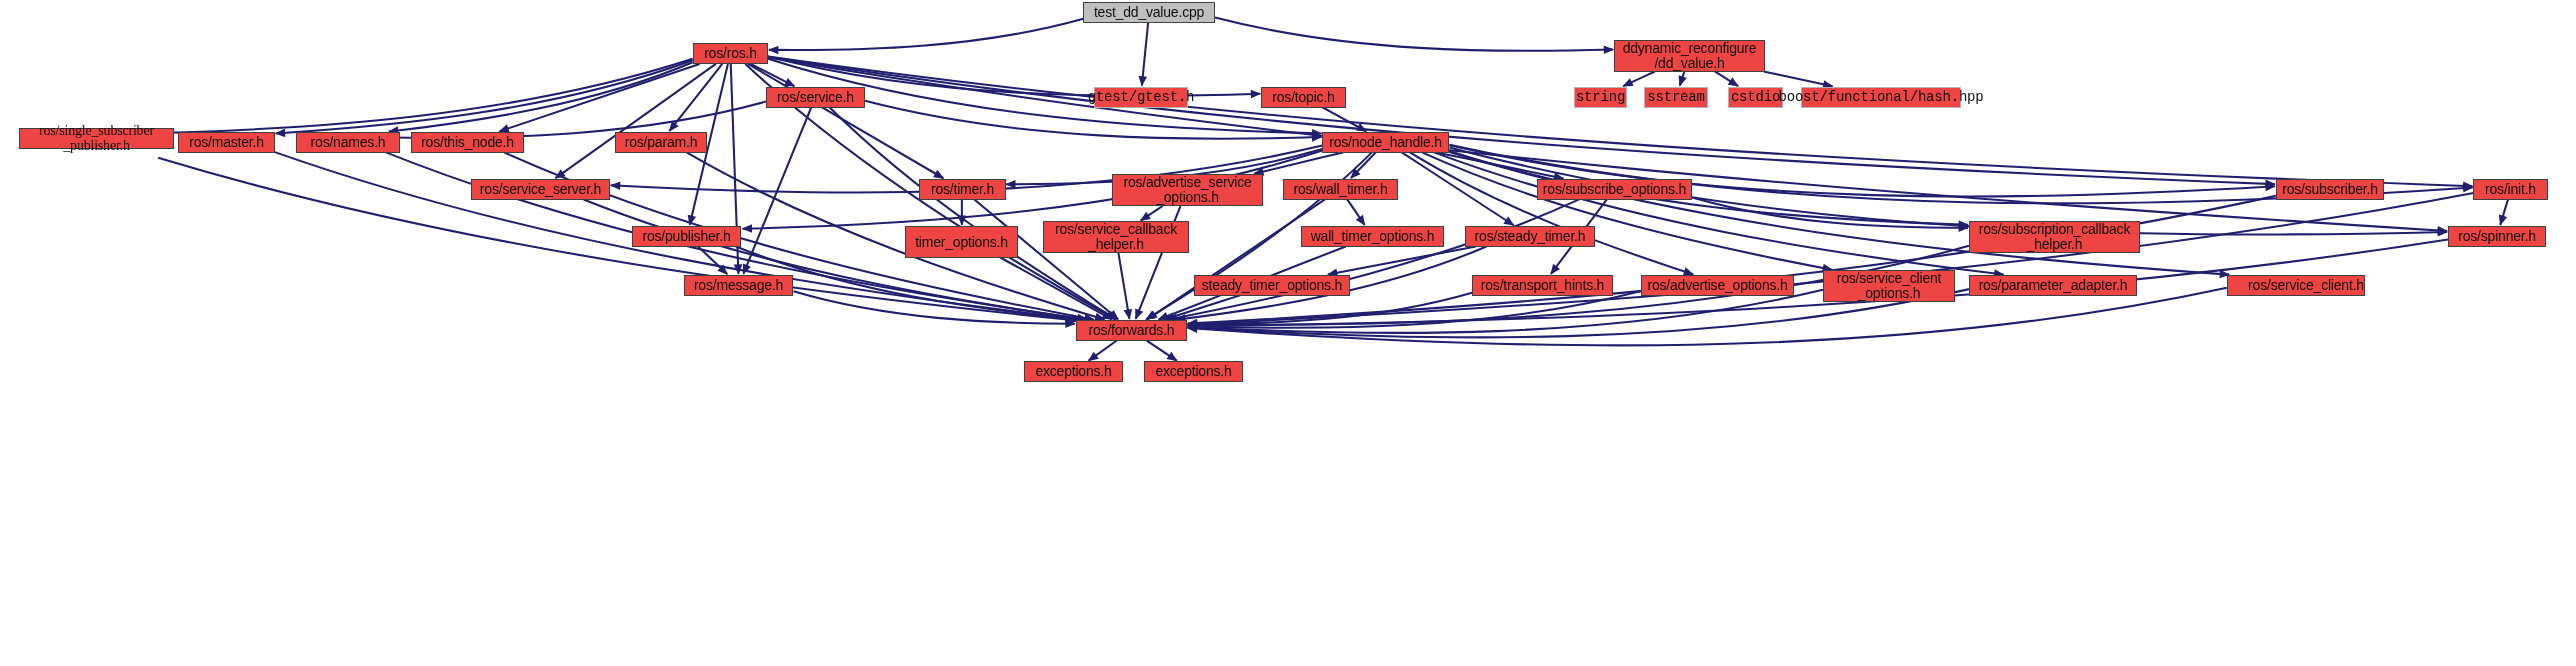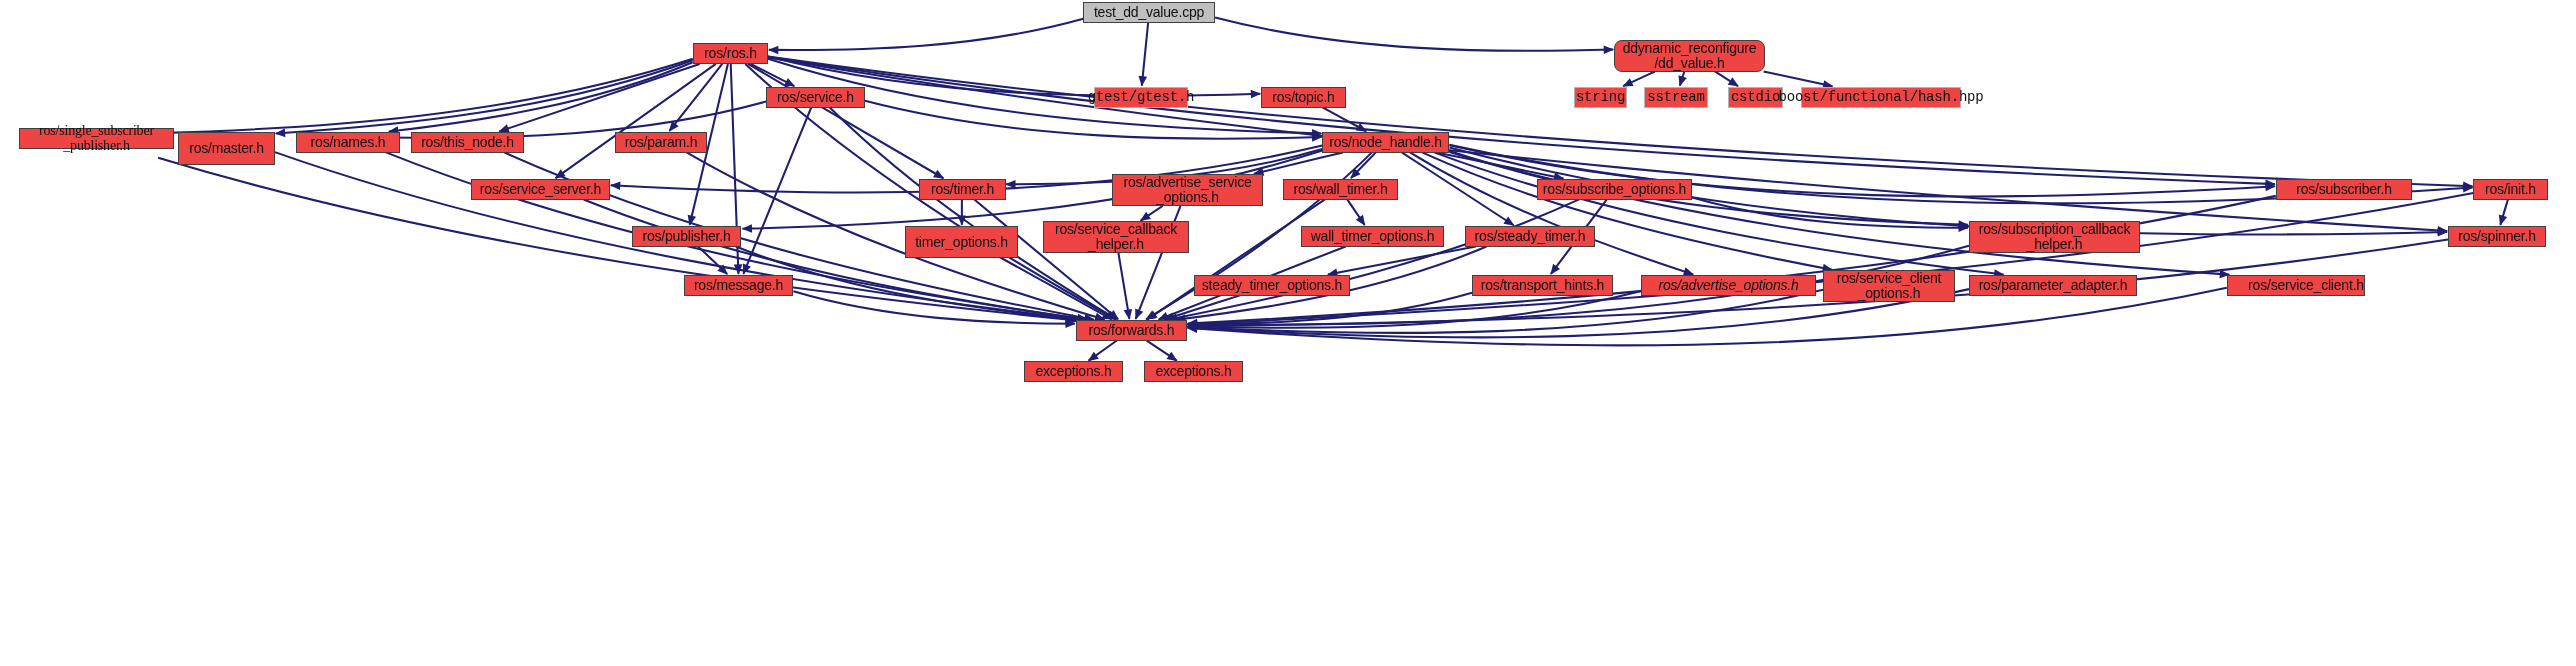--- a/index.html
+++ b/index.html
@@ -187,56 +187,56 @@
       <polygon class="arrow" points="1261,346.933838731909 1271.9332570431684,342.17738097134696 1272.0645041401153,351.37644473890197"></polygon>
       <path class="edge" d="M 1186.625 362 C 1176.17 369.48 1165.1 377.4 1156.68828646832 383.4181365104703"></path>
       <polygon class="arrow" points="1155.875,384 1162.1445790996825,373.8583838609015 1167.497723203356,381.3406193694448"></polygon>
       <path class="edge" d="M 1218.375 362 C 1229.51 369.48 1241.3 377.4 1250.294904570544 383.44237864280825"></path>
       <polygon class="arrow" points="1251.125,384 1239.4288920329027,381.68460404638785 1244.559008519067,374.04772609539333"></polygon>
     </svg>
   <div id="nodes">
       <div class="node root" style="left: 1083px; top: 1.9px; width: 132px; height: 21px;"><span class="lbl">test_dd_value.cpp</span></div>
       <div class="node" style="left: 693px; top: 43px; width: 75px; height: 21px;"><span class="lbl">ros/ros.h</span></div>
       <div class="node ext" style="left: 1094px; top: 87px; width: 94px; height: 21px;"><span class="lbl">gtest/gtest.h</span></div>
-      <div class="node" style="left: 1614px; top: 40px; width: 151px; height: 32px; border-radius: 8px;"><span class="lbl">ddynamic_reconfigure
+      <div class="node" style="left: 1614px; top: 40px; width: 151px; height: 32px;"><span class="lbl">ddynamic_reconfigure
 /dd_value.h</span></div>
       <div class="node ext" style="left: 1574px; top: 87px; width: 53px; height: 21px;"><span class="lbl">string</span></div>
       <div class="node ext" style="left: 1644px; top: 87px; width: 64px; height: 21px;"><span class="lbl">sstream</span></div>
       <div class="node ext" style="left: 1728px; top: 87px; width: 55px; height: 21px;"><span class="lbl">cstdio</span></div>
       <div class="node ext" style="left: 1801px; top: 87px; width: 160px; height: 21px;"><span class="lbl">boost/functional/hash.hpp</span></div>
       <div class="node" style="left: 19px; top: 128px; width: 155px; height: 21px; font-family: Liberation Serif, serif;"><span class="lbl">ros/single_subscriber
 _publisher.h</span></div>
-      <div class="node" style="left: 178px; top: 132px; width: 97px; height: 33px;"><span class="lbl">ros/master.h</span></div>
+      <div class="node" style="left: 178px; top: 132px; width: 97px; height: 21px;"><span class="lbl">ros/master.h</span></div>
       <div class="node" style="left: 296px; top: 132px; width: 104px; height: 21px;"><span class="lbl">ros/names.h</span></div>
       <div class="node" style="left: 411px; top: 132px; width: 113px; height: 21px;"><span class="lbl">ros/this_node.h</span></div>
       <div class="node" style="left: 615px; top: 132px; width: 92px; height: 21px;"><span class="lbl">ros/param.h</span></div>
       <div class="node" style="left: 766px; top: 87px; width: 99px; height: 21px;"><span class="lbl">ros/service.h</span></div>
       <div class="node" style="left: 1261px; top: 87px; width: 85px; height: 21px;"><span class="lbl">ros/topic.h</span></div>
       <div class="node" style="left: 1322px; top: 132px; width: 127px; height: 21px;"><span class="lbl">ros/node_handle.h</span></div>
-      <div class="node" style="left: 2276px; top: 179px; width: 136px; height: 21px;"><span class="lbl">ros/subscriber.h</span></div>
+      <div class="node" style="left: 2276px; top: 179px; width: 108px; height: 21px;"><span class="lbl">ros/subscriber.h</span></div>
       <div class="node" style="left: 2473px; top: 179px; width: 75px; height: 21px;"><span class="lbl">ros/init.h</span></div>
       <div class="node" style="left: 471px; top: 179px; width: 139px; height: 21px;"><span class="lbl">ros/service_server.h</span></div>
       <div class="node" style="left: 919px; top: 179px; width: 87px; height: 21px;"><span class="lbl">ros/timer.h</span></div>
       <div class="node" style="left: 1112px; top: 174px; width: 151px; height: 32px;"><span class="lbl">ros/advertise_service
 _options.h</span></div>
       <div class="node" style="left: 1283px; top: 179px; width: 115px; height: 21px;"><span class="lbl">ros/wall_timer.h</span></div>
       <div class="node" style="left: 1537px; top: 179px; width: 155px; height: 21px;"><span class="lbl">ros/subscribe_options.h</span></div>
       <div class="node" style="left: 2448px; top: 226px; width: 98px; height: 21px;"><span class="lbl">ros/spinner.h</span></div>
       <div class="node" style="left: 1969px; top: 221px; width: 171px; height: 32px;"><span class="lbl">ros/subscription_callback
 _helper.h</span></div>
       <div class="node" style="left: 905px; top: 226px; width: 113px; height: 32px;"><span class="lbl">timer_options.h</span></div>
       <div class="node" style="left: 1043px; top: 221px; width: 146px; height: 32px;"><span class="lbl">ros/service_callback
 _helper.h</span></div>
       <div class="node" style="left: 1301px; top: 226px; width: 143px; height: 21px;"><span class="lbl">wall_timer_options.h</span></div>
       <div class="node" style="left: 1465px; top: 226px; width: 130px; height: 21px;"><span class="lbl">ros/steady_timer.h</span></div>
       <div class="node" style="left: 684px; top: 275px; width: 109px; height: 21px;"><span class="lbl">ros/message.h</span></div>
       <div class="node" style="left: 632px; top: 226px; width: 109px; height: 21px;"><span class="lbl">ros/publisher.h</span></div>
       <div class="node" style="left: 1194px; top: 275px; width: 156px; height: 21px;"><span class="lbl">steady_timer_options.h</span></div>
       <div class="node" style="left: 1472px; top: 275px; width: 141px; height: 21px;"><span class="lbl">ros/transport_hints.h</span></div>
-      <div class="node" style="left: 1641px; top: 275px; width: 175px; height: 21px; font-style: italic;"><span class="lbl">ros/advertise_options.h</span></div>
+      <div class="node" style="left: 1641px; top: 275px; width: 153px; height: 21px;"><span class="lbl">ros/advertise_options.h</span></div>
       <div class="node" style="left: 1823px; top: 270px; width: 132px; height: 32px;"><span class="lbl">ros/service_client
 _options.h</span></div>
       <div class="node" style="left: 1969px; top: 275px; width: 168px; height: 21px;"><span class="lbl">ros/parameter_adapter.h</span></div>
       <div class="node" style="left: 2227px; top: 275px; width: 138px; height: 21px; padding-left: 20px;"><span class="lbl">ros/service_client.h</span></div>
       <div class="node" style="left: 1076px; top: 320px; width: 111px; height: 21px;"><span class="lbl">ros/forwards.h</span></div>
       <div class="node" style="left: 1024px; top: 361px; width: 99px; height: 21px;"><span class="lbl">exceptions.h</span></div>
       <div class="node" style="left: 1144px; top: 361px; width: 99px; height: 21px;"><span class="lbl">exceptions.h</span></div>
     </div>
 </div>
 

